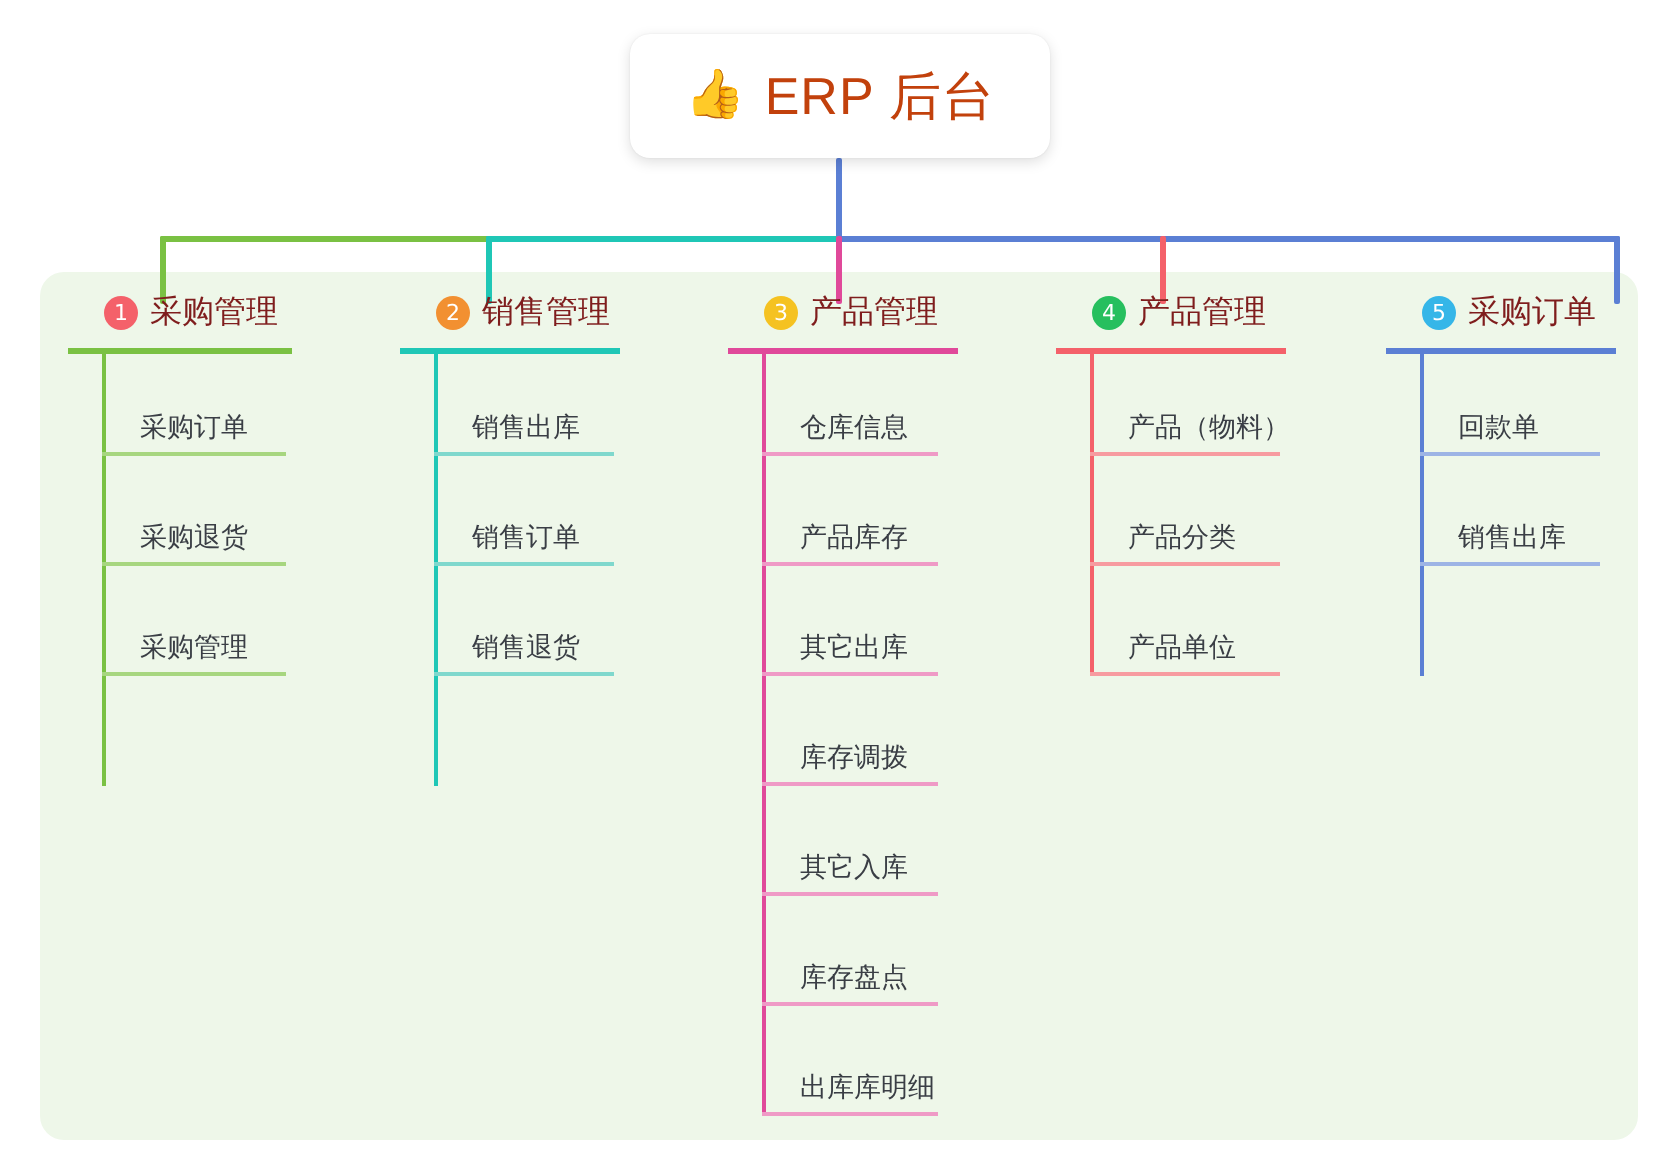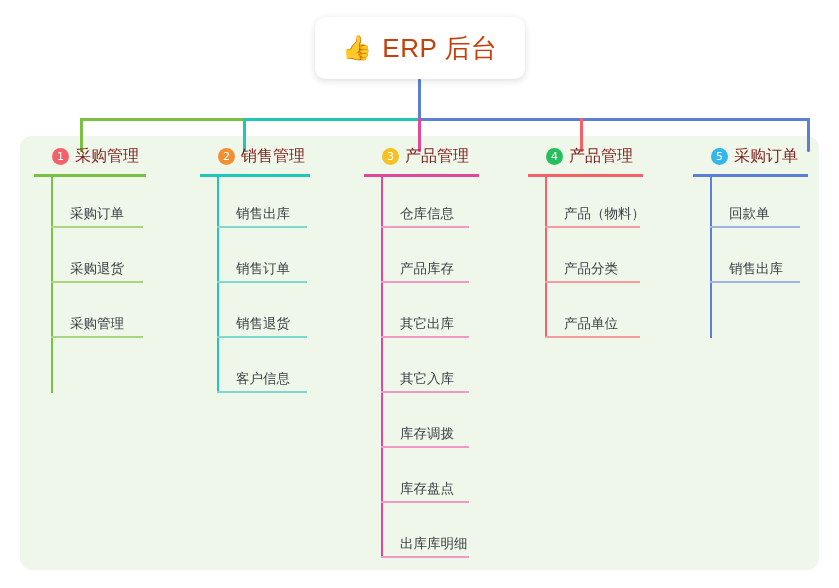--- a/index.html
+++ b/index.html
@@ -123,24 +123,20 @@
             <div class="leaf-rule" style="background: rgb(127, 216, 205); width: 90px;"></div>
           </div>
           <div class="leaf">
             <span class="leaf-label">销售订单</span>
             <div class="leaf-rule" style="background: rgb(127, 216, 205); width: 90px;"></div>
           </div>
           <div class="leaf">
             <span class="leaf-label">销售退货</span>
             <div class="leaf-rule" style="background: rgb(127, 216, 205); width: 90px;"></div>
           </div>
-          <div class="leaf">
-            <span class="leaf-label">客户信息</span>
-            <div class="leaf-rule" style="background: rgb(127, 216, 205); width: 90px;"></div>
-          </div>
         </div>
       </div>
       <div class="col" style="left: 364px; width: 118px;">
         <div class="col-head">
           <span class="badge" style="background: rgb(245, 194, 33);">3</span>
           <span class="col-title">产品管理</span>
         </div>
         <div class="head-rule" style="background: rgb(224, 73, 154); width: 115px;"></div>
         <div class="leaves" style="height: 385px;">
           <div class="spine" style="background: rgb(224, 73, 154); height: 381px;"></div>
@@ -150,25 +146,25 @@
           </div>
           <div class="leaf">
             <span class="leaf-label">产品库存</span>
             <div class="leaf-rule" style="background: rgb(239, 154, 198); width: 88px;"></div>
           </div>
           <div class="leaf">
             <span class="leaf-label">其它出库</span>
             <div class="leaf-rule" style="background: rgb(239, 154, 198); width: 88px;"></div>
           </div>
           <div class="leaf">
+            <span class="leaf-label">库存调拨</span>
+            <div class="leaf-rule" style="background: rgb(239, 154, 198); width: 88px;"></div>
+          </div>
+          <div class="leaf">
             <span class="leaf-label">其它入库</span>
-            <div class="leaf-rule" style="background: rgb(239, 154, 198); width: 88px;"></div>
-          </div>
-          <div class="leaf">
-            <span class="leaf-label">库存调拨</span>
             <div class="leaf-rule" style="background: rgb(239, 154, 198); width: 88px;"></div>
           </div>
           <div class="leaf">
             <span class="leaf-label">库存盘点</span>
             <div class="leaf-rule" style="background: rgb(239, 154, 198); width: 88px;"></div>
           </div>
           <div class="leaf">
             <span class="leaf-label">出库库明细</span>
             <div class="leaf-rule" style="background: rgb(239, 154, 198); width: 88px;"></div>
           </div>

